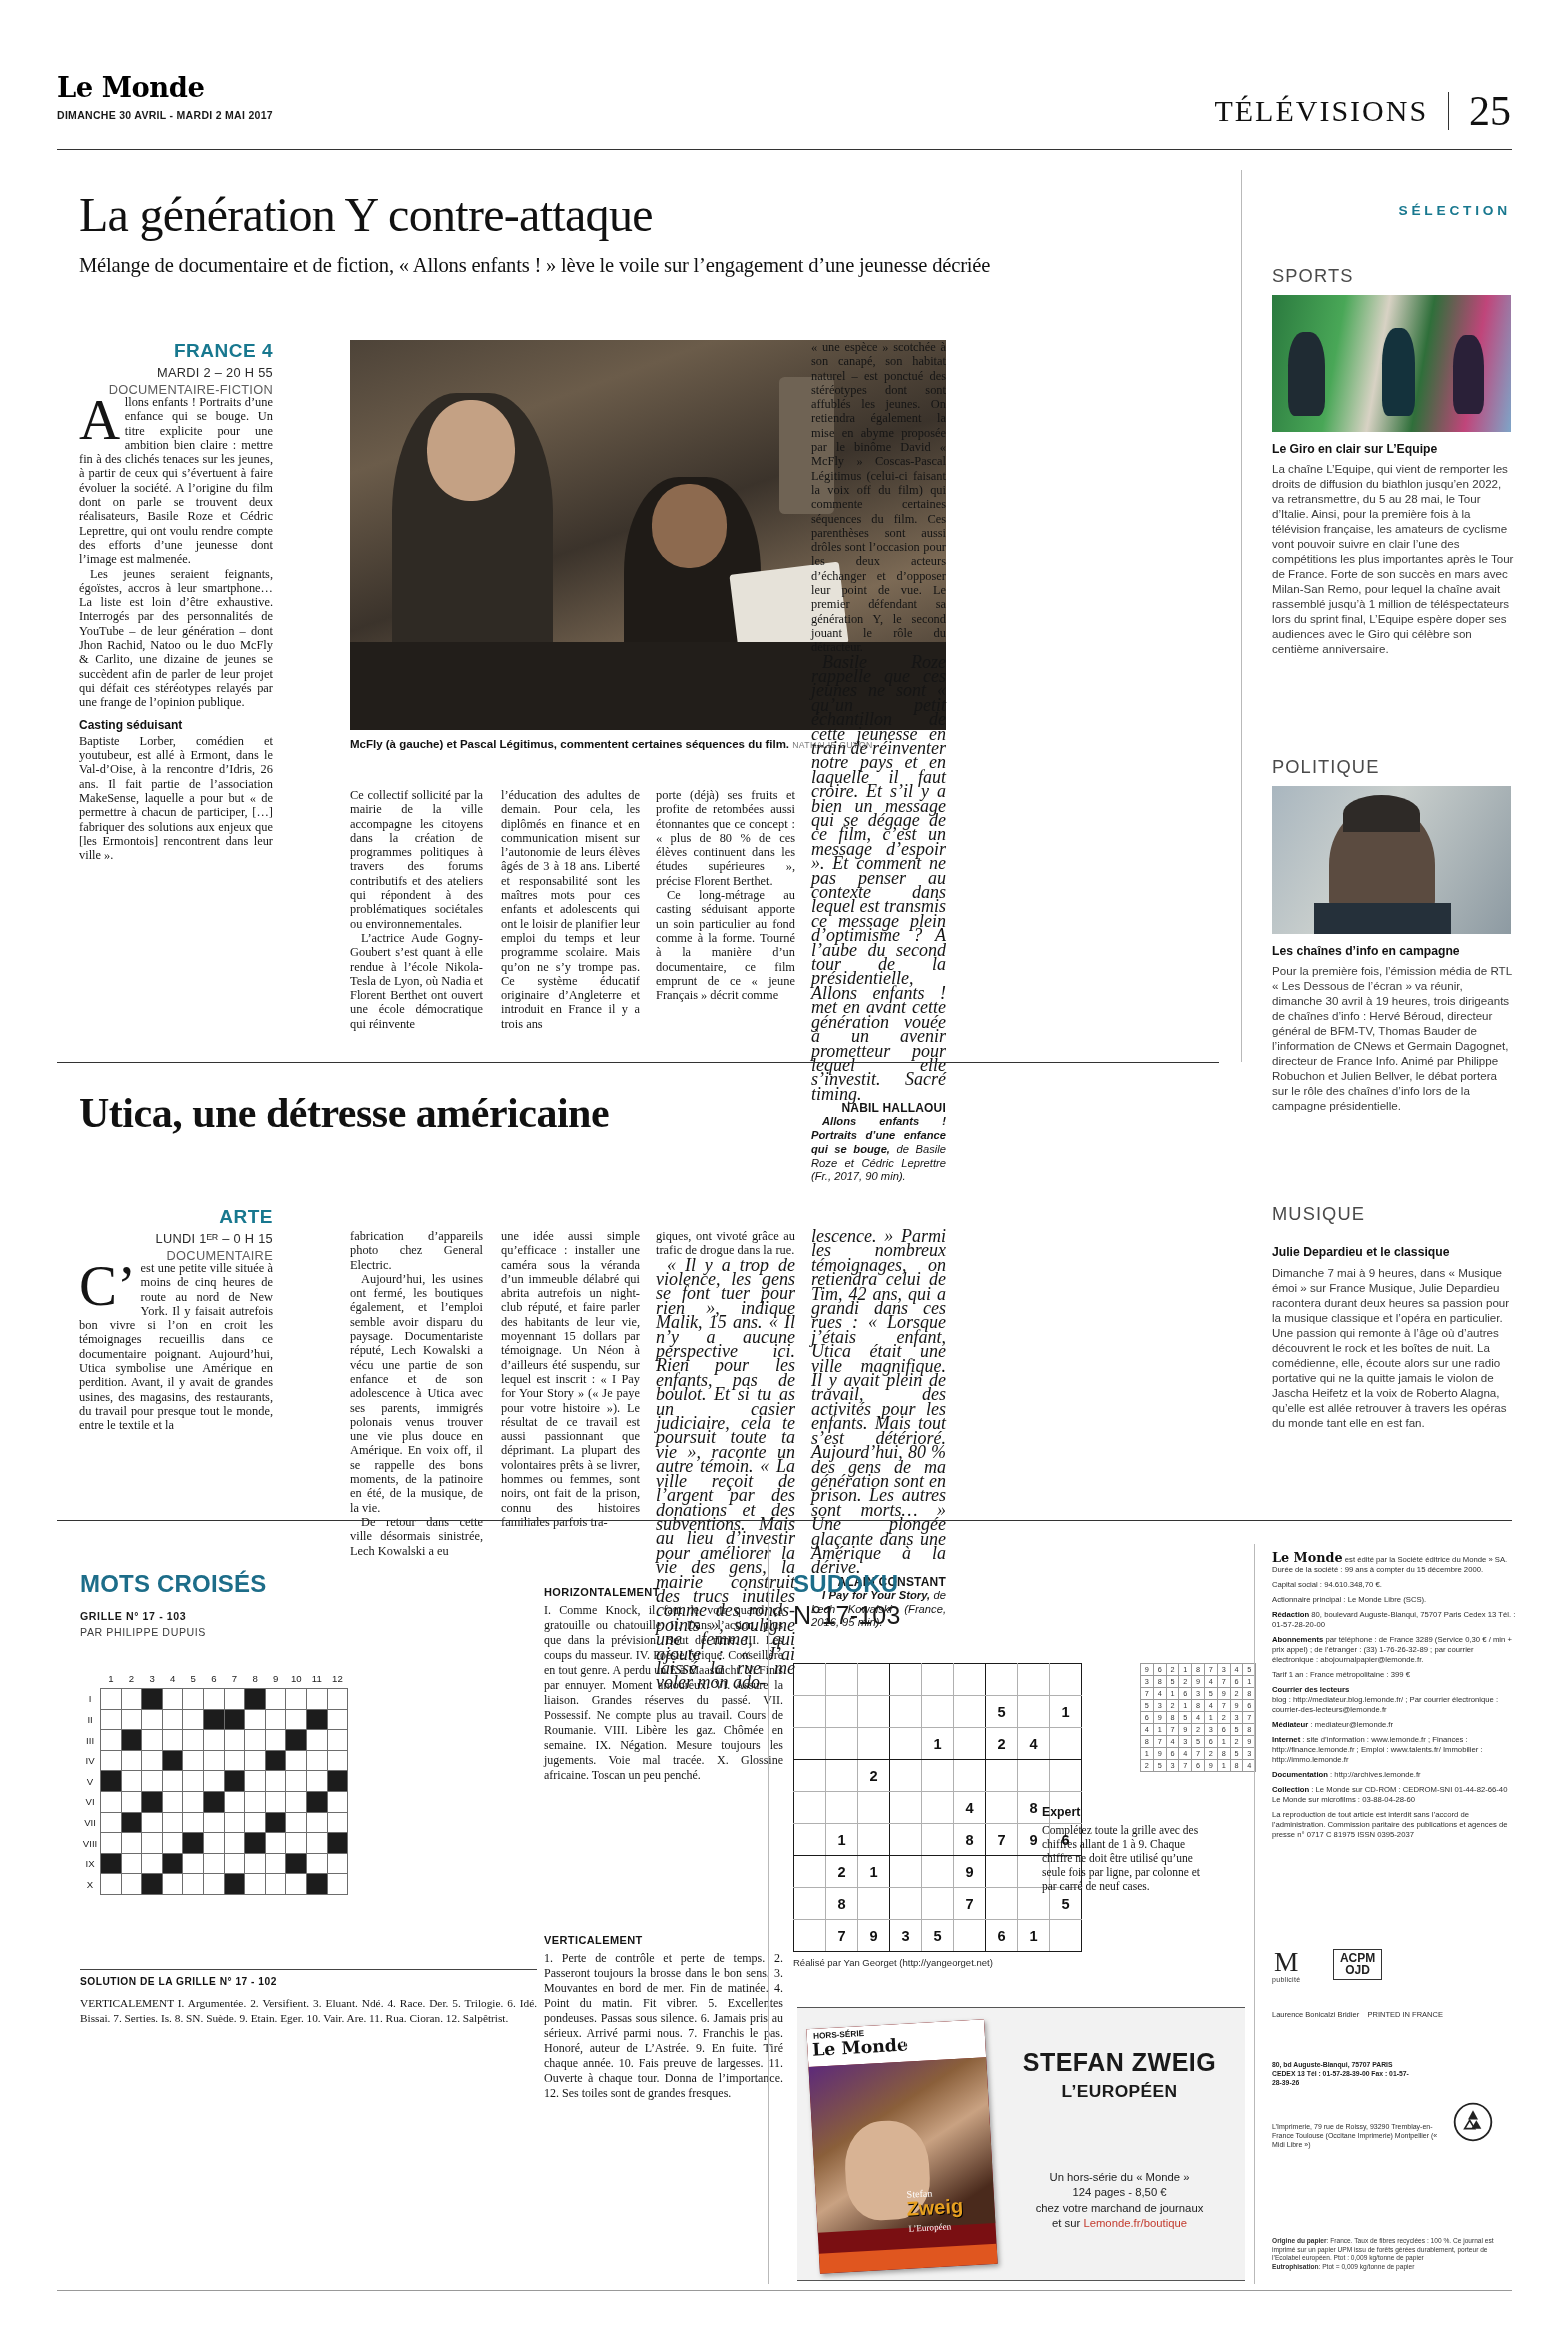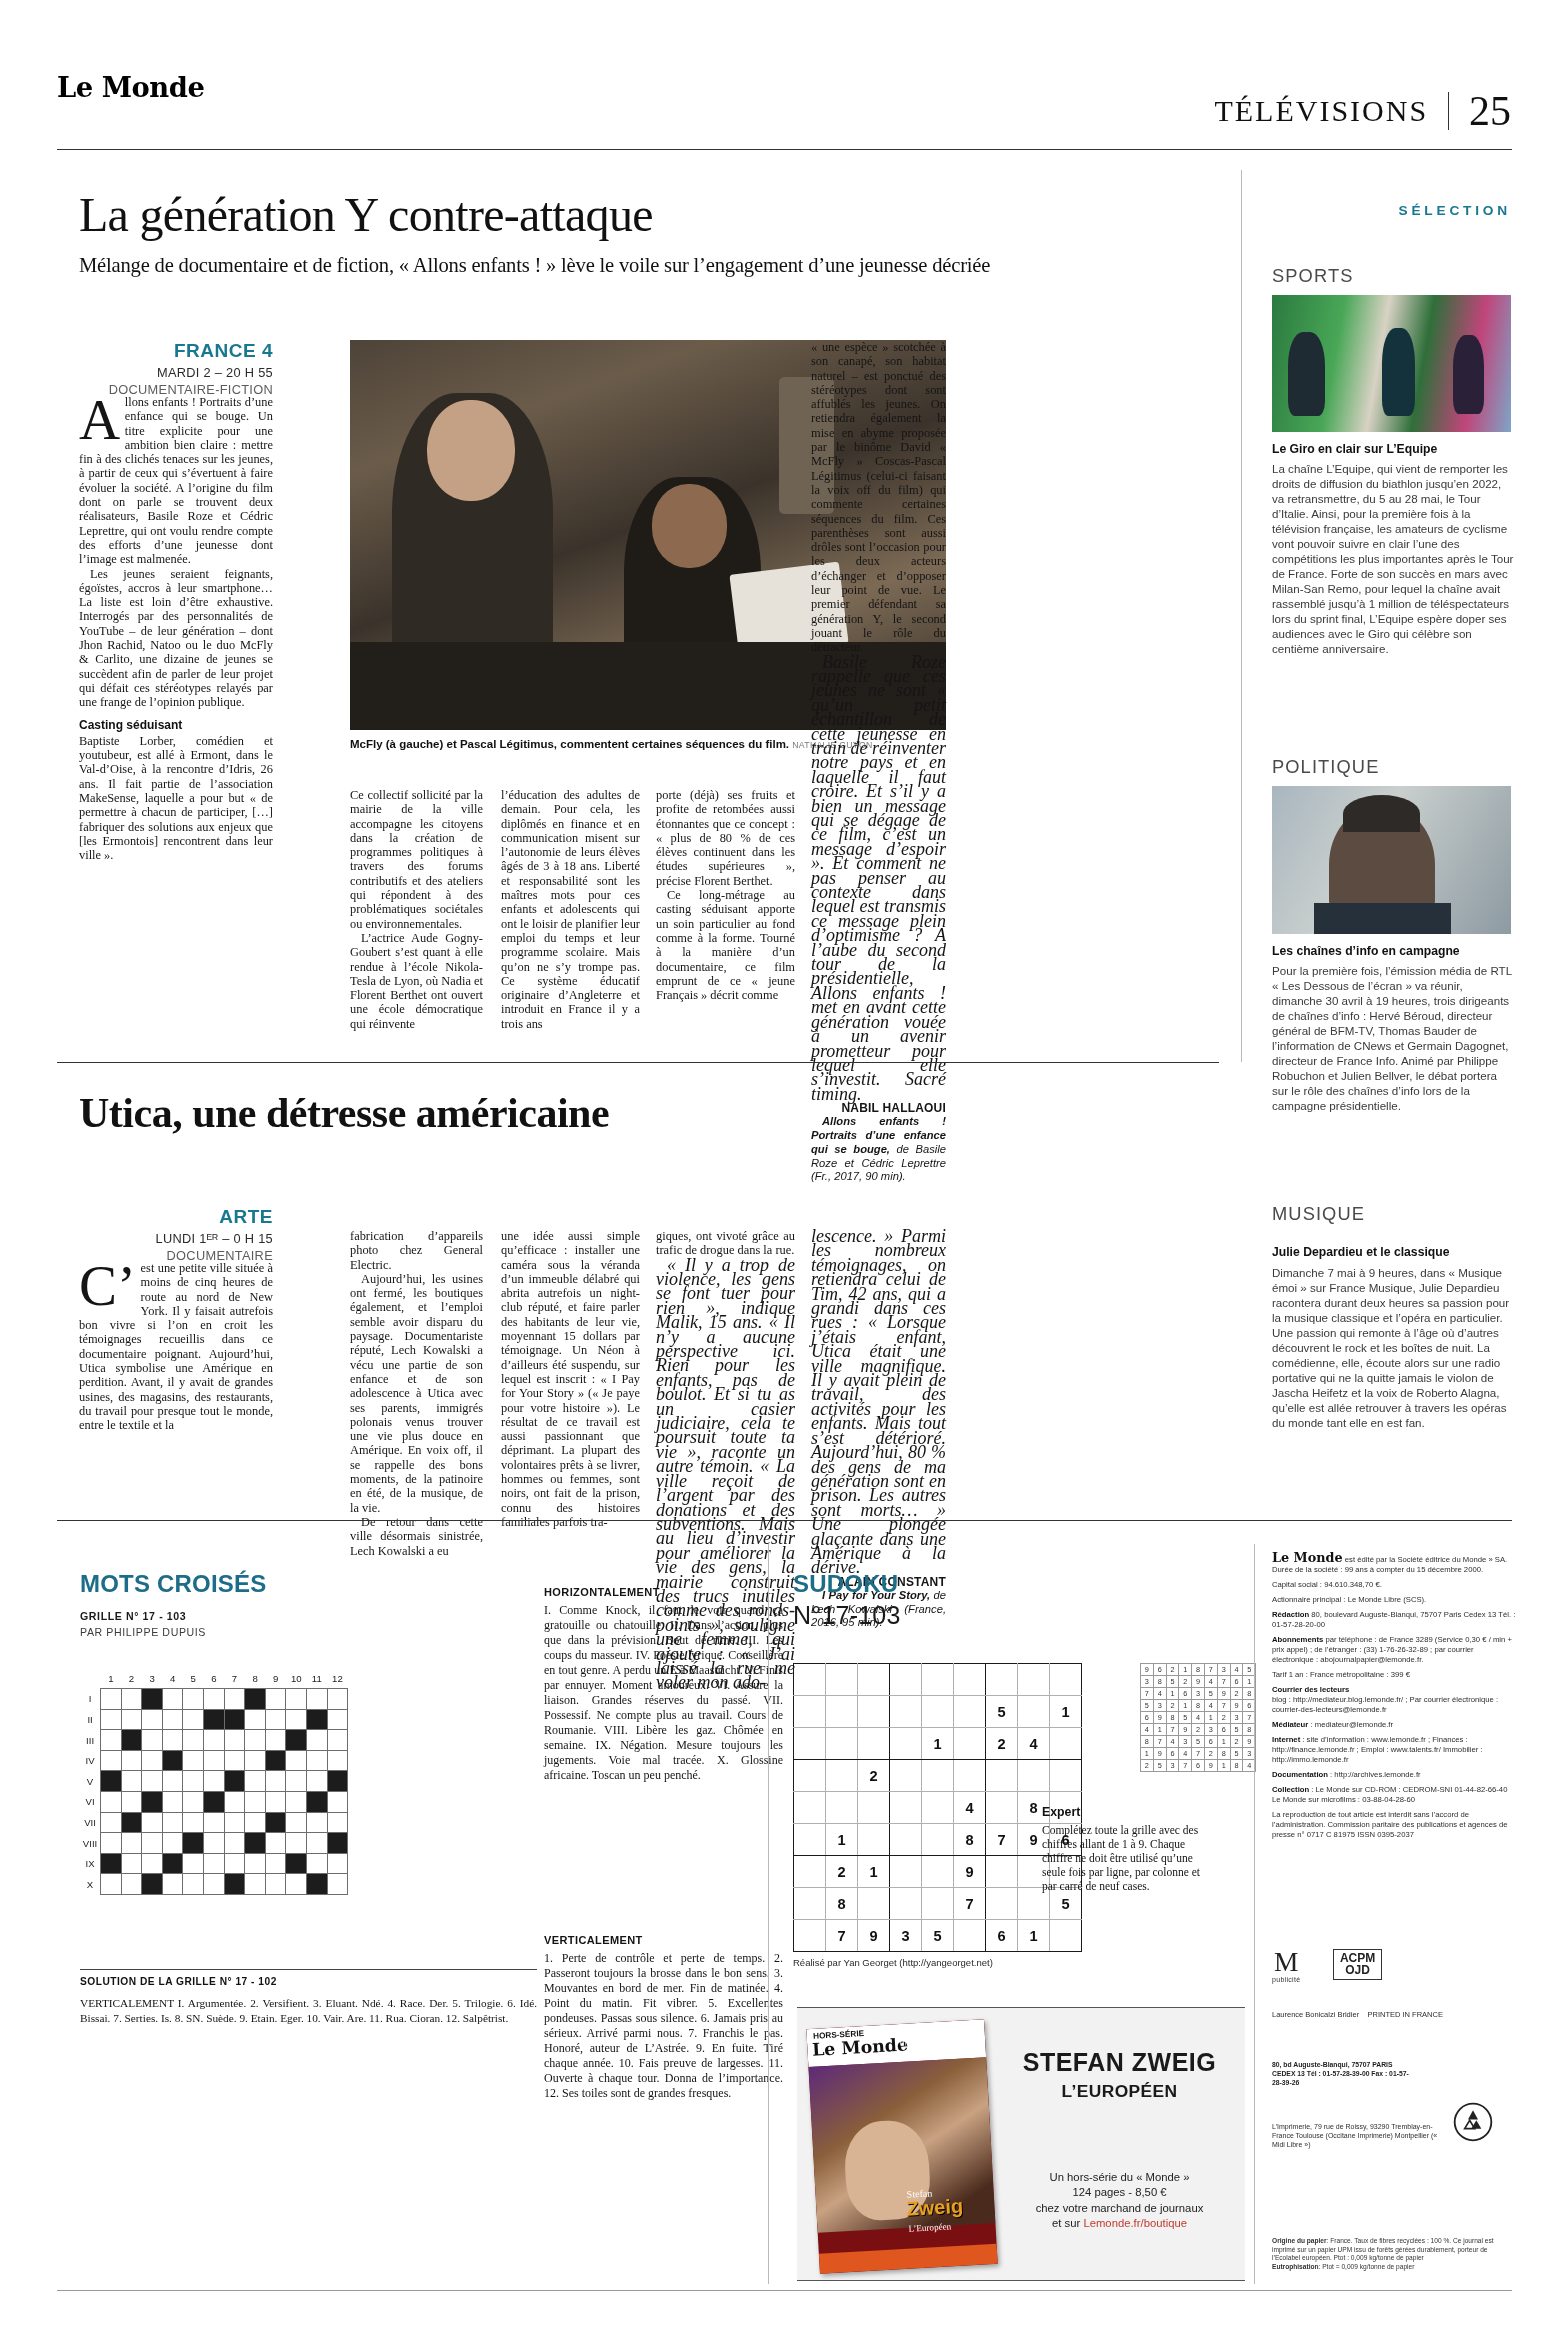--- a/index.html
+++ b/index.html
@@ -287,20 +287,21 @@
     font-family: "Liberation Sans", sans-serif; font-size: 6.6px; line-height: 8.6px; color: #333; }
   .eco b { font-weight: 700; }
 </style>
 </head>
 <body>
 
 <div class="page">
 
   <div class="masthead">
     <div class="lm-logo">Le Monde</div>
+    <div class="issue-date">DIMANCHE 30 AVRIL - MARDI 2 MAI 2017</div>
   </div>
   <div class="section-head">
     <div class="sec-title">TÉLÉVISIONS</div>
     <div class="rule"></div>
     <div class="page-num">25</div>
   </div>
   <div class="hrule" style="left:57px; top:149px; width:1455px; height:1.3px; background:#333;"></div>
 
   <h1 class="art1-title">La génération Y contre-attaque</h1>
   <div class="art1-sub">Mélange de documentaire et de fiction, « Allons enfants ! » lève le voile sur l’engagement d’une jeunesse décriée</div>

